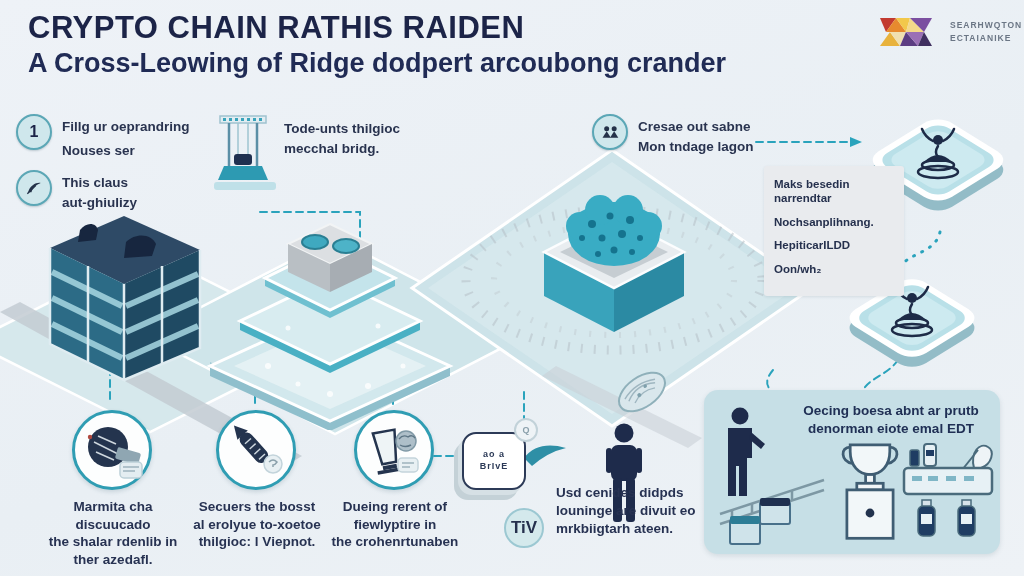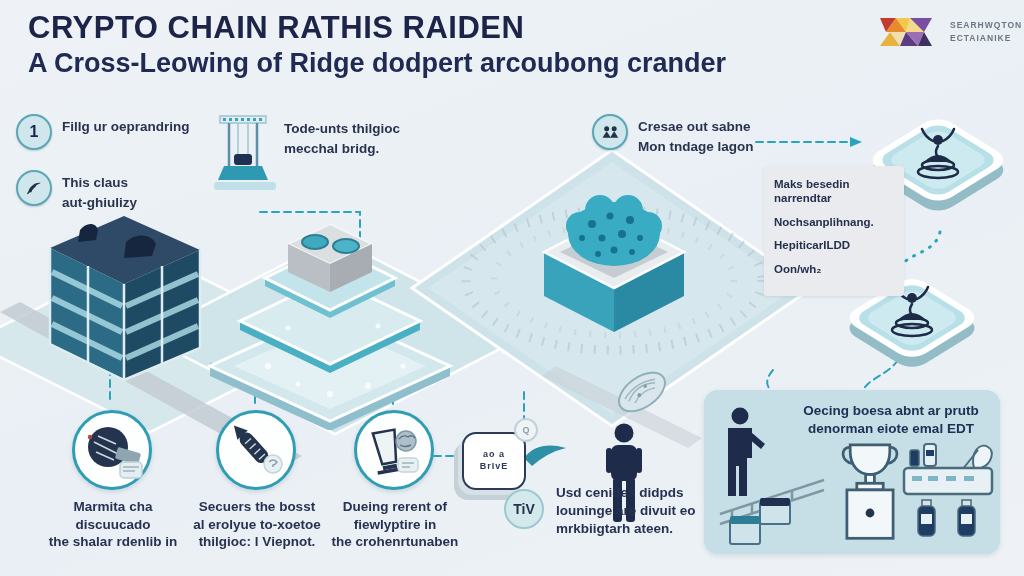--- a/index.html
+++ b/index.html
@@ -38,23 +38,23 @@
   
   .card-stack { left:462px; top:432px; width:64px; height:58px; background:#ffffff; border:2.5px solid #2c3a57;
                 border-radius:14px; z-index:11; display:flex; flex-direction:column; align-items:center;
                 justify-content:center; box-shadow:-4px 5px 0 #d6e0e5, -8px 10px 0 #c4d1d7; }
   .card-stack .card-line { font-size:9px; font-weight:800; color:#2c3a57; letter-spacing:1px; line-height:1.3; }
   .card-bubble { right:-14px; top:-16px; width:24px; height:24px; border-radius:50%; background:#eef3f6;
                  border:2px solid #c2d2d9; display:flex; align-items:center; justify-content:center;
                  font-size:9px; font-weight:700; color:#8aa0ab; }
 
   
-  .tiv-badge { left:504px; top:489px; width:40px; height:40px; border-radius:50%; background:#d4e9ec;
+  .tiv-badge { left:504px; top:508px; width:40px; height:40px; border-radius:50%; background:#d4e9ec;
                border:2px solid #9cc8d2; display:flex; align-items:center; justify-content:center;
-               font-size:14px; font-weight:700; color:#25304d; z-index:11; }
+               font-size:17px; font-weight:700; color:#25304d; z-index:11; }
   .usage-note { left:556px; top:484px; width:172px; text-align:left; font-size:13.5px; font-weight:600;
                 color:#273252; line-height:1.35; z-index:11; }
   .usage-note span { display:block; }
 
   
   .panel { left:704px; top:390px; width:296px; height:164px; background:#c6dfe6; border-radius:14px; z-index:10;
            box-shadow:0 2px 5px rgba(60,95,110,.15); }
   .panel-title { left:86px; top:12px; width:202px; text-align:center; font-size:13.5px; font-weight:700;
                  color:#203055; line-height:1.35; }
   .panel-title span { display:block; }
@@ -111,20 +111,21 @@
     <div class="logo-text">
       <span>SEARHWQTON</span><br>
       <span>ECTAIANIKE</span>
     </div>
   </div>
 
   <div class="abs step" style="left:16px;top:114px">
     <div class="badge-circle">1</div>
     <div class="step-text">
       <span>Fillg ur oeprandring</span>
+      <span style="margin-top:4px">Nouses ser</span>
     </div>
   </div>
 
   <div class="abs step" style="left:16px;top:170px">
     <div class="badge-circle">
       <svg width="20" height="20" viewBox="0 0 24 24">
           <path d="M5,17 C7,9 15,5 20,6 C15,8 10,12 9,17 Z" fill="#243249"></path>
           <path d="M4,19 L14,9" stroke="#243249" stroke-width="1.6" fill="none"></path>
         </svg>
     </div>
@@ -315,20 +316,21 @@
           <path d="M-16,2 L2,10"></path>
         </g>
       <rect x="4" y="0" width="24" height="12" rx="2" fill="#8fa6b2" transform="rotate(16 16 6)"></rect>
       <rect x="8" y="12" width="22" height="16" rx="4" fill="#e4edf1" stroke="#bcd0d8" stroke-width="1.5"></rect>
       <path d="M11,17 h16 M11,21 h12" stroke="#9db2bd" stroke-width="1.5"></path>
     </svg>
   </div>
   <div class="abs caption" style="left:37px;top:498px">
     <span>Marmita cha discuucado</span>
     <span>the shalar rdenlib in</span>
+    <span>ther azedafl.</span>
   </div>
 
   <div class="abs big-circle" style="left:216px;top:410px">
     <svg width="62" height="58" viewBox="-31 -29 62 58">
       <g transform="rotate(-42)">
         <polygon points="-7,-20 0,-33 7,-20" fill="#24344e"></polygon>
         <rect x="-7" y="-21" width="14" height="36" rx="7" fill="#24344e"></rect>
         <g stroke="#cfd8df" stroke-width="1.4">
             <line x1="-4" y1="-12" x2="4" y2="-12"></line>
             <line x1="-4" y1="-5" x2="4" y2="-5"></line>

